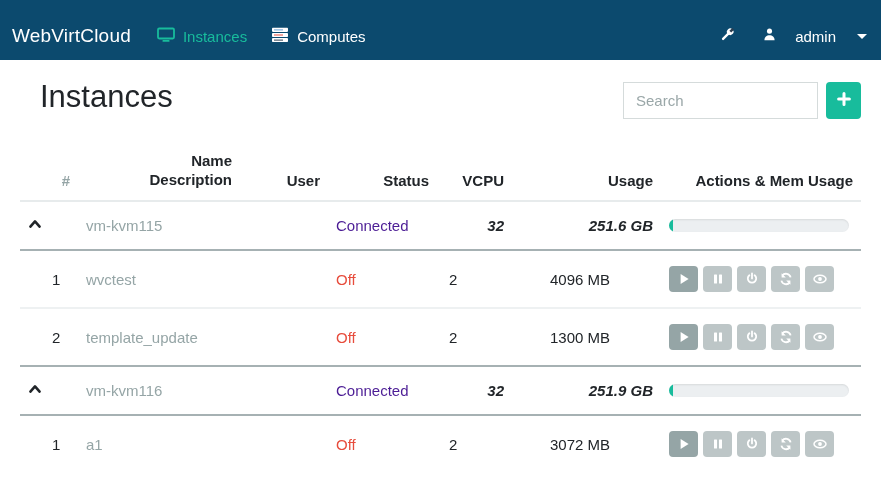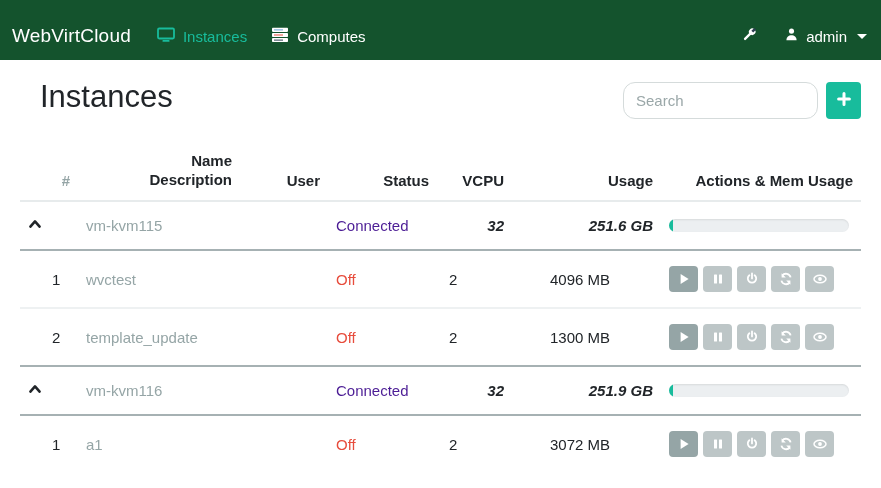--- a/index.html
+++ b/index.html
@@ -6,56 +6,56 @@
   html,body { margin:0; padding:0; }
   body {
     width:881px; height:488px; overflow:hidden;
     background:#ffffff;
     font-family:"Liberation Sans", sans-serif;
     font-size:15px; color:#212529;
   }
 
   
   .navbar {
-    height:60px; background:#14532d;
+    height:60px; background:#0c4a6e;
     display:flex; align-items:center;
     padding:12px 14px 0 12px;
   }
   .brand {
     color:#fff; font-size:19px; letter-spacing:.2px;
     text-decoration:none; margin-right:14px; cursor:pointer;
   }
   .nav-link {
     display:inline-flex; align-items:center; gap:8px;
     color:#fff; text-decoration:none; font-size:15px;
     padding:0 12px; cursor:pointer; height:60px;
   }
   .nav-link.active { color:#18BC9C; }
   .nav-right { margin-left:auto; display:flex; align-items:center; gap:26px; }
   .wrench-btn { cursor:pointer; display:flex; align-items:center; }
   .user-menu {
-    display:flex; align-items:center; gap:7px;
+    display:flex; align-items:center; gap:18px;
     color:#fff; cursor:pointer; font-size:15px;
   }
   .caret {
     width:0; height:0; margin-left:3px;
     border-left:5px solid transparent; border-right:5px solid transparent;
     border-top:5px solid #fff;
   }
 
   
   .content { padding:0 20px; }
   .page-head { display:flex; justify-content:space-between; padding-top:15px; }
   h1.page-title {
     margin:0 0 0 20px; font-size:31px; font-weight:400;
     line-height:44px; color:#212529;
   }
   .search-area { display:flex; gap:8px; margin-top:7px; }
   .search-input {
-    width:195px; height:37px; border:1px solid #d5dbdb; border-radius:12px;
+    width:195px; height:37px; border:1px solid #d5dbdb; border-radius:0;
     padding:0 12px; font-size:15px; color:#212529; outline:none;
     font-family:"Liberation Sans", sans-serif;
   }
   .search-input::placeholder { color:#9aa7a8; }
   .add-btn {
     width:35px; height:37px; background:#18BC9C; border:none; border-radius:4px;
     display:flex; align-items:center; justify-content:center; cursor:pointer;
   }
 
   

